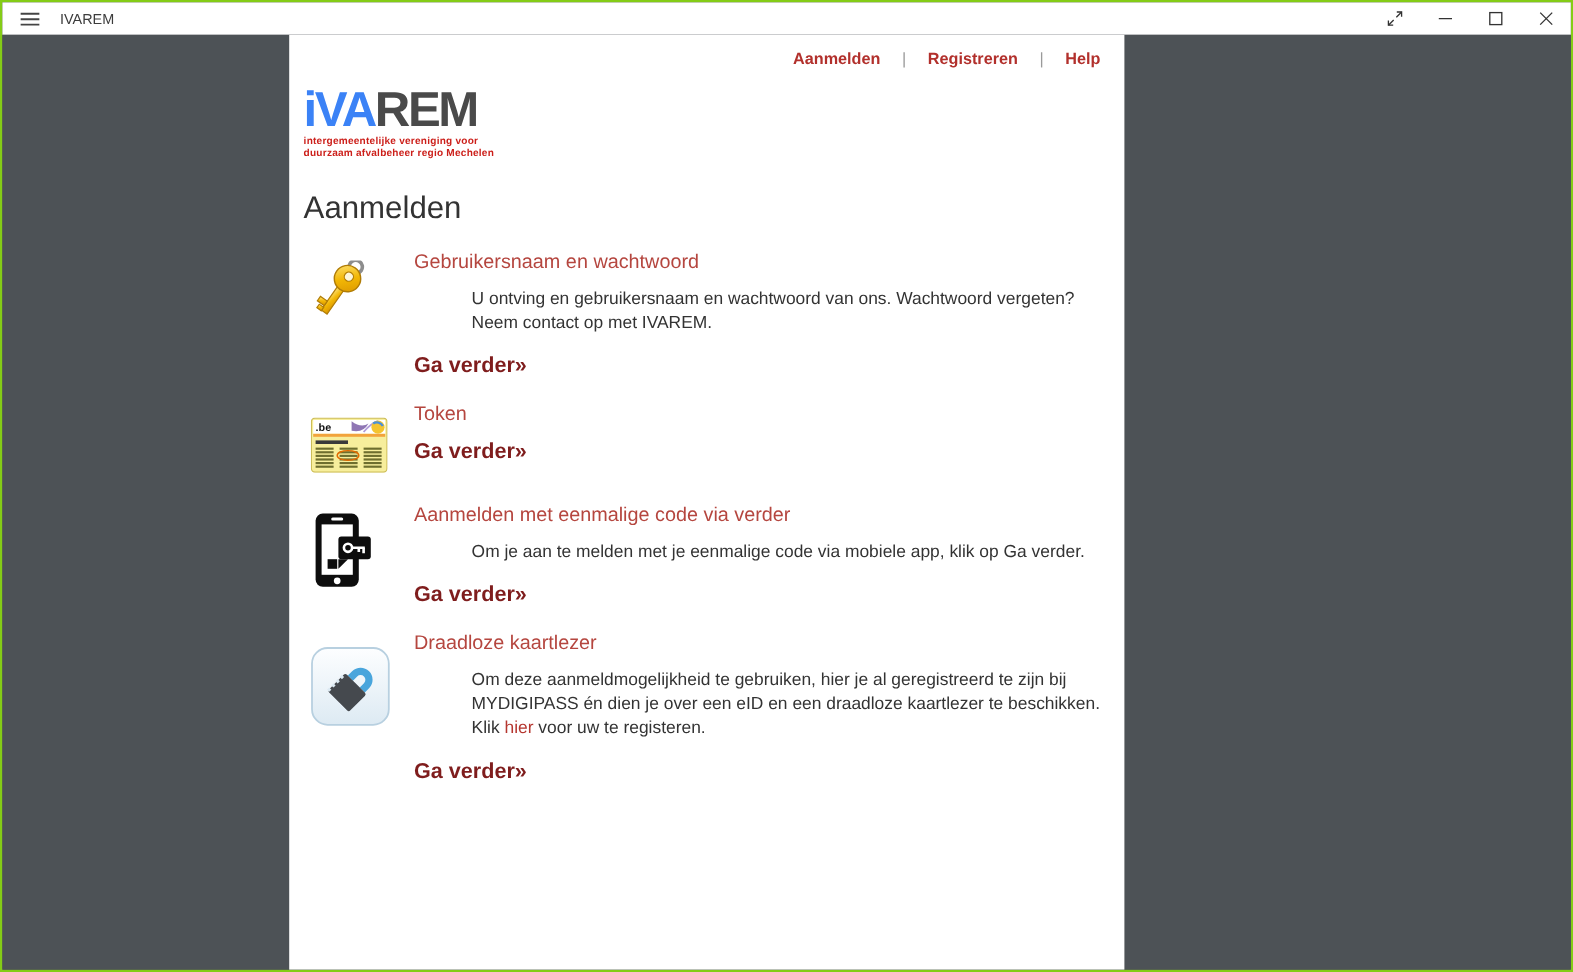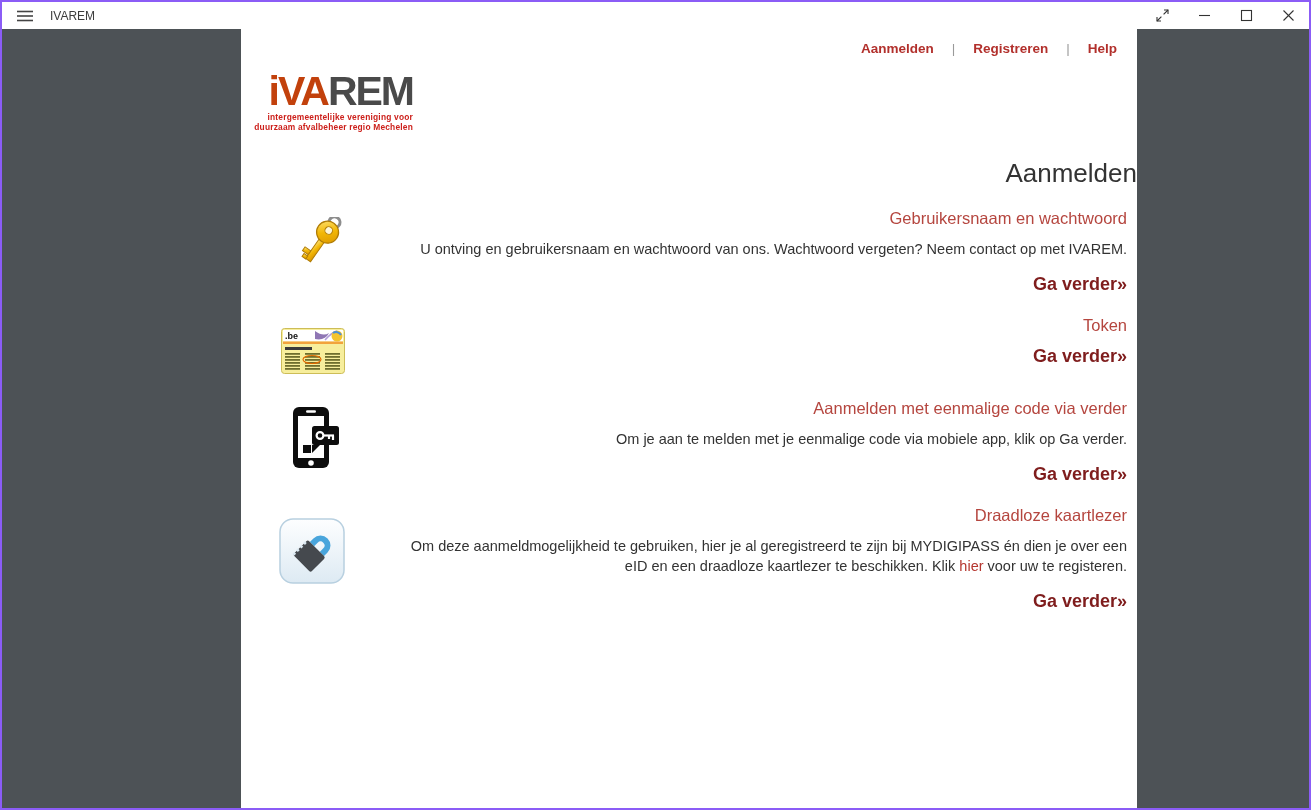--- a/index.html
+++ b/index.html
@@ -1,21 +1,21 @@
 <!DOCTYPE html>
 <html><head>
 <meta charset="utf-8">
 <style>
   * { margin: 0; padding: 0; box-sizing: border-box; }
   html, body { width: 1311px; height: 810px; overflow: hidden; }
   body { font-family: "Liberation Sans", sans-serif; }
 
   .window {
     width: 1311px; height: 810px;
-    border: 2px solid #8b5cf6;
+    border: 2px solid #84cc16;
     display: flex; flex-direction: column;
     background: #4d5256;
   }
 
   
   .titlebar {
     height: 27px; background: #ffffff; flex: 0 0 27px;
     display: flex; align-items: center;
   }
   .hamburger-btn {
@@ -26,36 +26,36 @@
   .titlebar-spacer { flex: 1; }
   .win-btn {
     width: 42px; height: 27px; display: flex; align-items: center; justify-content: center;
     background: none; border: none; cursor: pointer;
   }
   .win-btn svg { display: block; }
 
   
   .main-area { flex: 1; position: relative; background: #4d5256; }
   .panel {
-    position: absolute; top: 0; bottom: 0; left: 239px; width: 896px;
-    background: #ffffff; overflow: hidden; text-align: right;
+    position: absolute; top: 0; bottom: 0; left: 239px; width: 696px;
+    background: #ffffff; overflow: hidden;
   }
 
   
   .topnav {
     display: flex; justify-content: flex-end; align-items: center;
     padding: 12px 20px 0 0; font-size: 13.5px; font-weight: bold;
   }
   .topnav a { color: #b2302c; text-decoration: none; }
   .topnav .sep { color: #9a9a9a; font-weight: normal; margin: 0 18px; }
 
   
   .logo-block { margin: 16px 0 0 12px; width: 160px; }
   .logo-word { font-size: 41px; font-weight: bold; letter-spacing: -2px; line-height: 38px; }
-  .logo-word .red { color: #c2410c; }
+  .logo-word .red { color: #3b82f6; }
   .logo-word .gray { color: #4a4a4a; }
   .logo-tagline { margin-top: 3px; font-size: 8.4px; font-weight: bold; color: #cc1f1a; line-height: 9.5px; letter-spacing: 0.2px; }
 
   
   .page-title { font-size: 26px; font-weight: 400; color: #333; margin: 26px 0 20px 12px; }
 
   
   .sections { margin-left: 12px; }
   .section { display: flex; margin-bottom: 21px; }
   .section-icon-col { flex: 0 0 92px; padding-left: 6px; }

